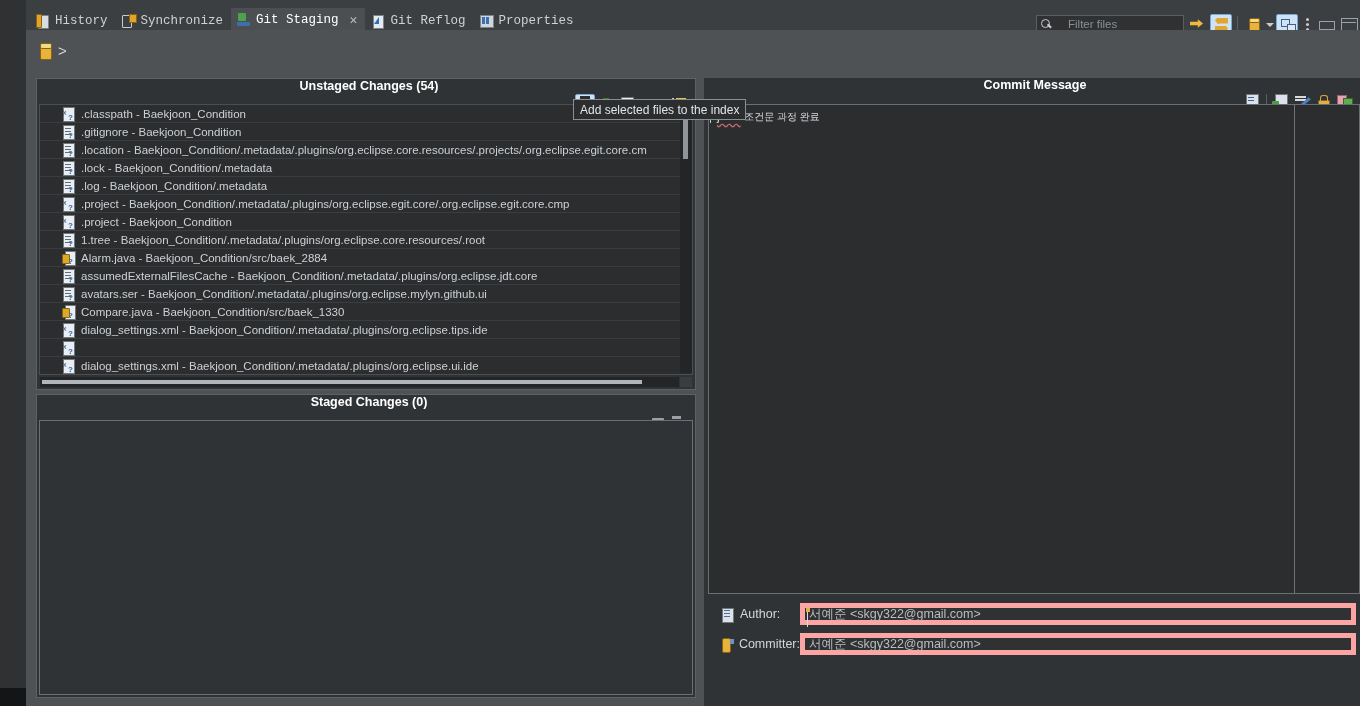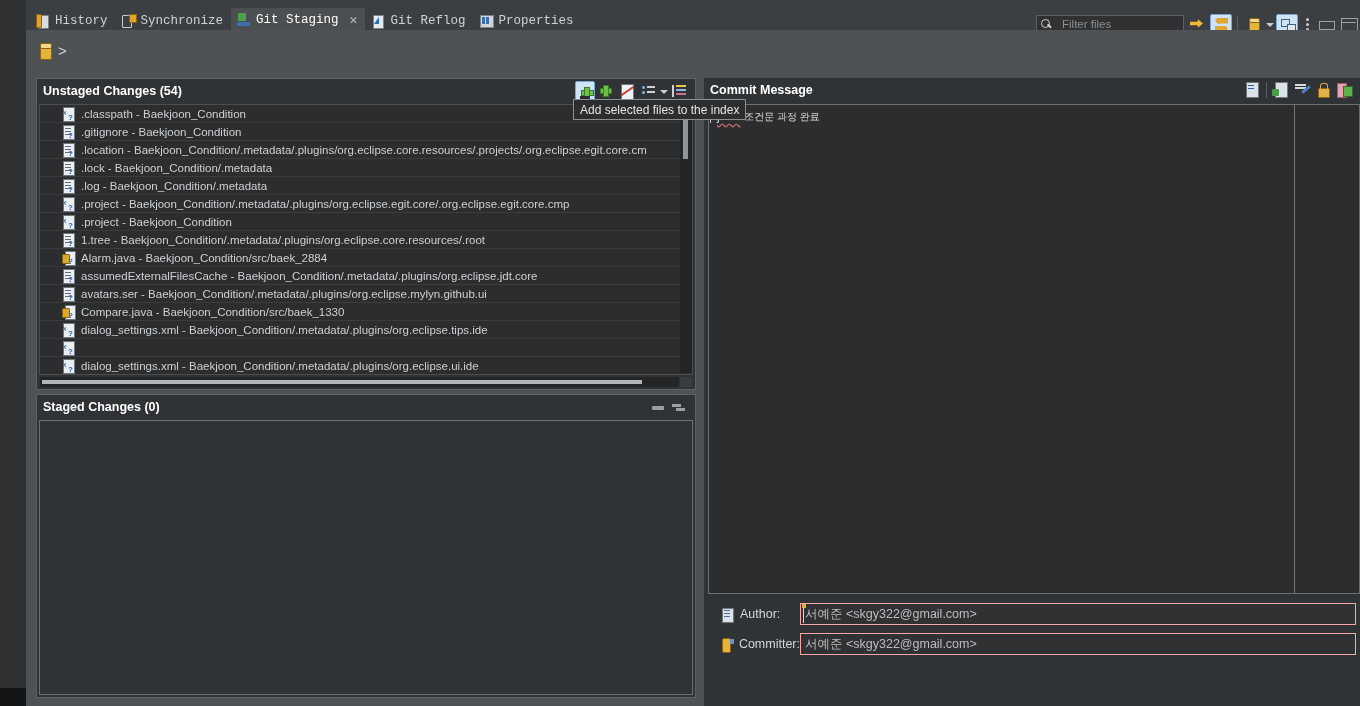--- a/index.html
+++ b/index.html
@@ -65,21 +65,21 @@
   .ic-props::after{content:"";position:absolute;left:3px;top:3px;width:3px;height:7px;background:#3b6fb0;box-shadow:4px 0 0 #3b6fb0;}
 
   
   .top-right {
     position: absolute; right: 2px; top: 13px; height: 22px;
     display: flex; align-items: center; gap: 2px;
   }
   .filter-box {
     width: 148px; height: 19px; background: #2f3133;
     border: 1px solid #5a5f62; display: flex; align-items: center;
-    padding: 0 4px; gap: 10px;
+    padding: 0 4px; gap: 16px;
   }
   .filter-box input {
     background: transparent; border: 0; outline: none;
     color: #cfd2d4; font-size: 11.5px; width: 120px;
     font-family: "Liberation Sans", sans-serif;
   }
   .filter-box input::placeholder { color: #8b9094; }
   .magn { width: 11px; height: 11px; position: relative; flex:0 0 auto;}
   .magn::before{content:"";position:absolute;left:0;top:0;width:7px;height:7px;border:1.6px solid #c9ccd0;border-radius:50%;}
   .magn::after{content:"";position:absolute;left:6px;top:6px;width:5px;height:1.6px;background:#c9ccd0;transform:rotate(45deg);}
@@ -121,20 +121,21 @@
   
   .content {
     position: absolute; left: 26px; top: 70px; width: 1334px; height: 636px;
     background: #4e5254;
   }
 
   
   .panel-header {
     display: flex; align-items: center; height: 24px; background: #303335;
     padding-left: 6px;
+    flex-direction: column;
   }
   .panel-title { font-size: 12.5px; color: #ffffff; font-weight: bold; }
   .panel-tools { margin-left: auto; display: flex; align-items: center; gap: 1px; padding-right: 6px; }
 
   
   .unstaged {
     position: absolute; left: 10px; top: 8px; width: 660px; height: 312px;
     background: #303335; border: 1px solid #5c6164;
   }
   .list-area {
@@ -213,21 +214,21 @@
   }
   .commit-text .han { font-size: 10px; }
   .margin-line { position: absolute; left: 585px; top: 0; bottom: 0; width: 1px; background: #6f7477; }
   .caret-line { position: absolute; left: 1px; top: 2px; width: 1px; height: 16px; background: #c8cbce; }
 
   
   .ac-rows { position: absolute; left: 18px; top: 524px; right: 4px; height: 56px; }
   .ac-row { display: flex; align-items: center; height: 24px; margin-bottom: 6px; }
   .ac-label { font-size: 12.5px; color: #d4d7d9; width: 78px; display:flex; align-items:center; gap:5px;}
   .ac-input {
-    flex: 1; height: 22px; background: #2f3133; border: 1px solid #fca5a5;
+    flex: 1; height: 22px; background: #2f3133; border: 5px solid #fca5a5;
     display: flex; align-items: center; padding-left: 4px; position: relative;
   }
   .ac-input .val { font-size: 12.5px; color: #b9bdc1; }
   .ac-caret { position:absolute; left:2px; top:2px; width:1px; height:17px; background:#d8dbde;}
   .ac-caret::before{content:"";position:absolute;left:-1px;top:-2px;width:4px;height:4px;background:#e0b04a;}
   .ic-author { width: 13px; height: 15px; position: relative; }
   .ic-author::before{content:"";position:absolute;left:0px;top:1px;width:10px;height:13px;background:#dbe2e9;border:1px solid #6f767c;}
   .ic-author::after{content:"";position:absolute;left:2px;top:3px;width:6px;height:1px;background:#4a6f9e;box-shadow:0 3px 0 #4a6f9e,0 6px 0 #4a6f9e;}
   .ic-committer { width: 13px; height: 15px; position: relative; }
   .ic-committer::before{content:"";position:absolute;left:0px;top:1px;width:7px;height:13px;background:#e8b33a;border:1px solid #8a6412;border-radius:2px;}

